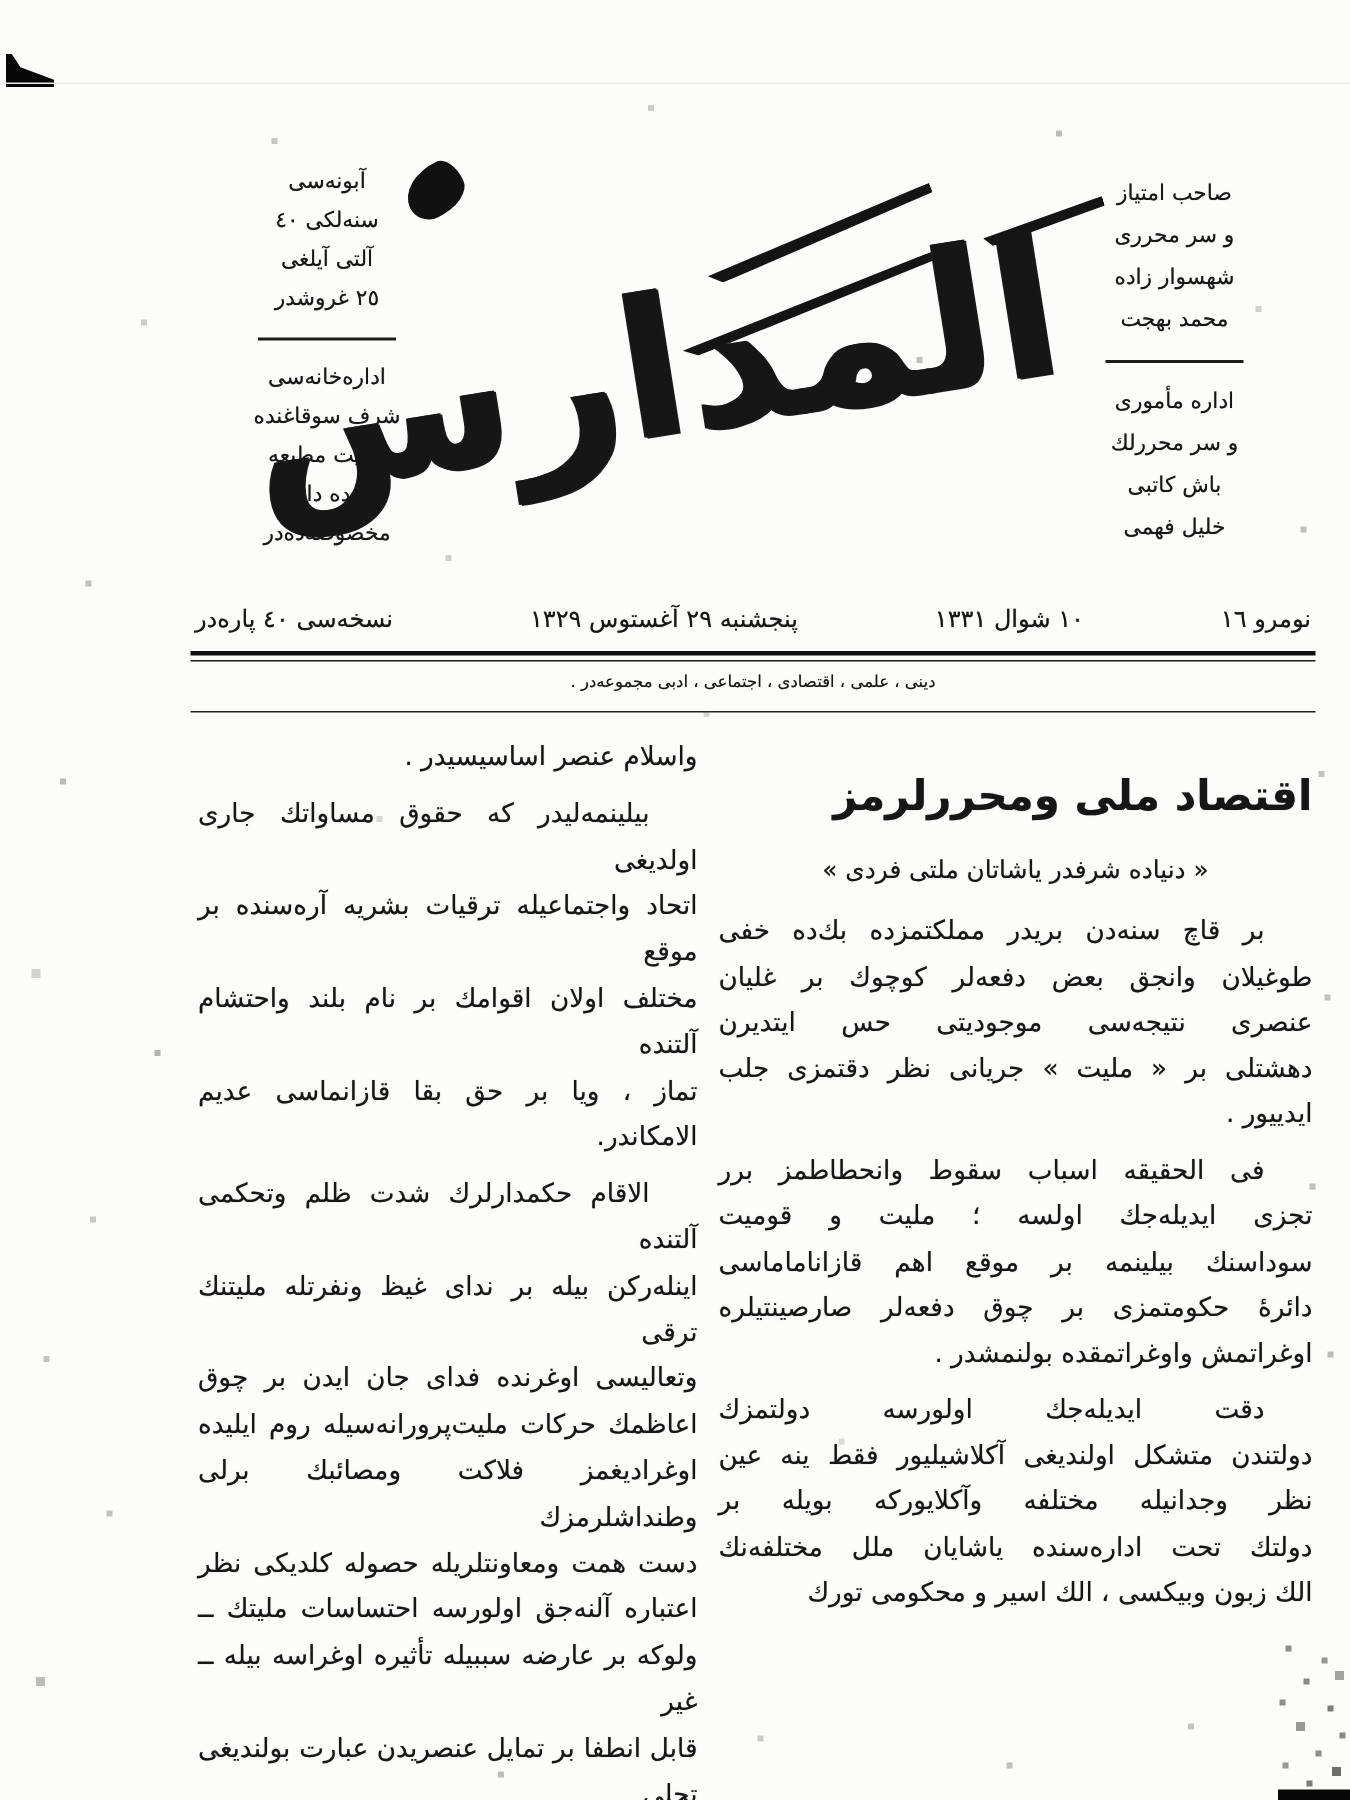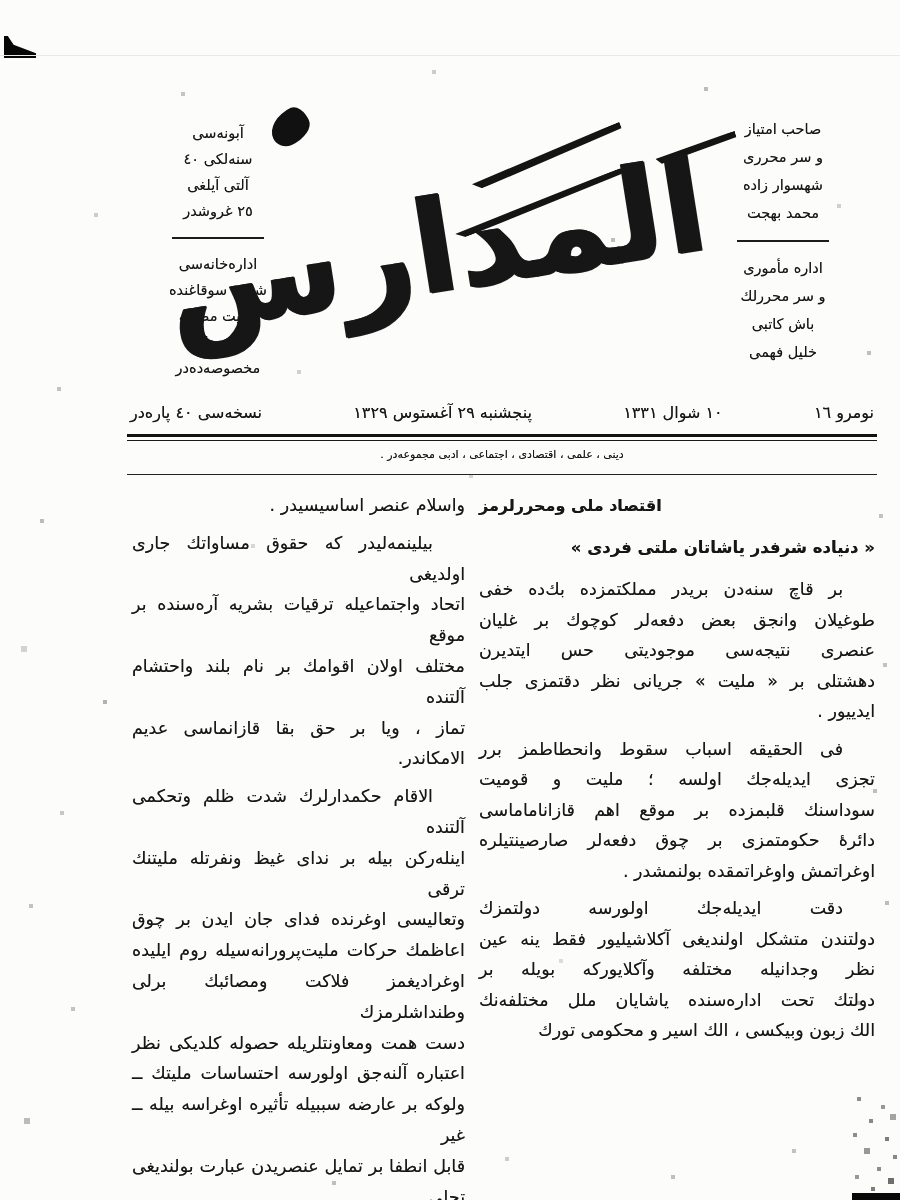--- a/index.html
+++ b/index.html
@@ -32,21 +32,21 @@
   .noise-br{position:absolute;left:848px;top:1090px;width:2px;height:2px;box-shadow:
     10px 8px 0 1px rgba(30,30,30,.5), 34px 16px 0 1px rgba(30,30,30,.45),
     22px 30px 0 1px rgba(20,20,20,.5), 44px 26px 0 2px rgba(30,30,30,.4),
     6px 44px 0 1px rgba(30,30,30,.5), 38px 48px 0 1px rgba(20,20,20,.55),
     18px 60px 0 2px rgba(30,30,30,.45), 46px 66px 0 1px rgba(20,20,20,.5),
     30px 78px 0 1px rgba(30,30,30,.5), 8px 86px 0 1px rgba(30,30,30,.45),
     42px 90px 0 2px rgba(15,15,15,.6), 24px 98px 0 1px rgba(20,20,20,.55);}
   
   .info-box{position:absolute;width:180px;text-align:center;font-size:14.5px;
     direction:rtl;line-height:26px;text-shadow:0 0 .5px rgba(0,0,0,.55);}
-  .info-box.left{left:128px;top:120px;}
+  .info-box.left{left:128px;top:108px;}
   .info-box.right{left:693px;top:115px;line-height:28px;}
   .info-divider{width:92px;border-top:2px solid #1c1c1c;margin:13px auto 12px auto;}
   .title-wrap{position:absolute;left:262px;top:88px;width:440px;height:308px;}
   .title-text{
     position:absolute;left:-6px;top:88px;width:452px;text-align:center;
     font-size:128px;font-weight:bold;direction:rtl;line-height:1;
     transform:rotate(-9deg);letter-spacing:-4px;
     text-shadow:1px 1px 0 #1a1a1a,-1px 0 0 #1a1a1a;
   }
   .flourish{position:absolute;background:#141414;}
@@ -66,23 +66,23 @@
     border-top:3px solid #111;border-bottom:1.5px solid #1b1b1b;}
   .subtitle{position:absolute;left:130px;top:448px;width:744px;text-align:center;
     direction:rtl;font-size:11px;text-shadow:0 0 .5px rgba(0,0,0,.55);}
   .rule-single{position:absolute;left:127px;top:474px;width:750px;border-top:1.5px solid #222;}
   
   .columns{position:absolute;left:130px;top:490px;width:745px;display:flex;
     direction:rtl;gap:14px;}
   .column{direction:rtl;font-size:17.5px;text-shadow:0 0 .6px rgba(0,0,0,.5);}
   .col-first{width:396px;}   
   .col-second{width:333px;}  
-  .article-heading{margin:6px 0 16px 0;font-size:16px;font-weight:bold;text-align:left;}
+  .article-heading{margin:24px 0 16px 0;font-size:28px;font-weight:bold;text-align:right;}
   .epigraph{margin:0 0 10px 0;font-size:16.5px;}
-  .epigraph .line{line-height:33px;text-align:right;font-weight:bold;}
+  .epigraph .line{line-height:33px;text-align:center;}
   .para{margin:0 0 7px 0;}
   .para .line{line-height:30.5px;text-align:justify;text-align-last:justify;}
   .para .line.end{text-align-last:right;}
   .para.indent .line:first-child{text-indent:32px;}
   .col-second .para .line{line-height:30.8px;}
 </style>
 </head>
 <body>
 
 <div class="page">
@@ -154,21 +154,21 @@
       <div class="para indent">
           <div class="line">بر قاچ سنه‌دن بریدر مملکتمزده بك‌ده خفی</div>
           <div class="line">طوغیلان وانجق بعض دفعه‌لر کوچوك بر غلیان</div>
           <div class="line">عنصری نتیجه‌سی موجودیتی حس ایتدیرن</div>
           <div class="line">دهشتلی بر « ملیت » جریانی نظر دقتمزی جلب</div>
           <div class="line end">ایدییور .</div>
         </div>
       <div class="para indent">
           <div class="line">فی الحقیقه اسباب سقوط وانحطاطمز برر</div>
           <div class="line">تجزی ایدیله‌جك اولسه ؛ ملیت و قومیت</div>
-          <div class="line">سوداسنك قلبمزده بر موقع اهم قازاناماماسی</div>
+          <div class="line">سوداسنك بیلینمه بر موقع اهم قازاناماماسی</div>
           <div class="line">دائرهٔ حکومتمزی بر چوق دفعه‌لر صارصینتیلره</div>
           <div class="line end">اوغراتمش واوغراتمقده بولنمشدر .</div>
         </div>
       <div class="para indent">
           <div class="line">دقت ایدیله‌جك اولورسه دولتمزك</div>
           <div class="line">دولتندن متشکل اولندیغی آکلاشیلیور فقط ینه عین</div>
           <div class="line">نظر وجدانیله مختلفه وآکلایورکه بویله بر</div>
           <div class="line">دولتك تحت اداره‌سنده یاشایان ملل مختلفه‌نك</div>
           <div class="line end">الك زبون وبیکسی ، الك اسیر و محکومی تورك</div>
         </div>

